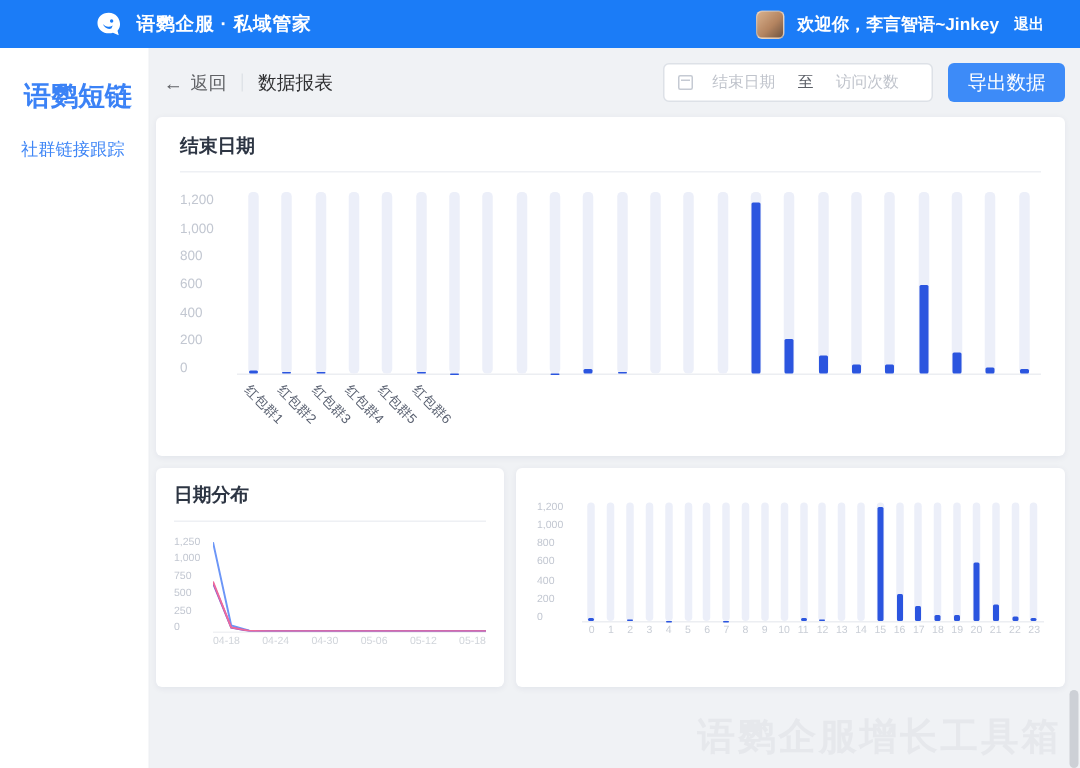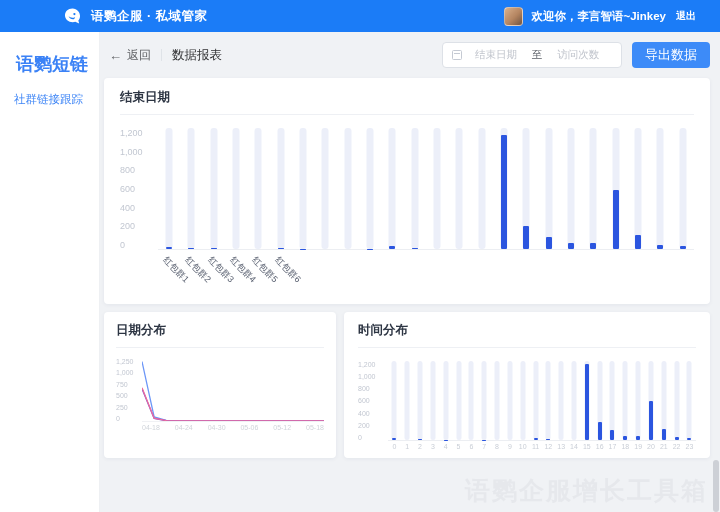--- a/index.html
+++ b/index.html
@@ -262,21 +262,20 @@
           <span>04-18</span>
           <span>04-24</span>
           <span>04-30</span>
           <span>05-06</span>
           <span>05-12</span>
           <span>05-18</span>
         </div>
     </div>
 
     <div class="card card-time">
-      <div class="card-title">时间分布</div>
       <div class="chart-wrap chart-time">
         <div class="yaxis">
             <span>1,200</span>
             <span>1,000</span>
             <span>800</span>
             <span>600</span>
             <span>400</span>
             <span>200</span>
             <span>0</span>
           </div>

